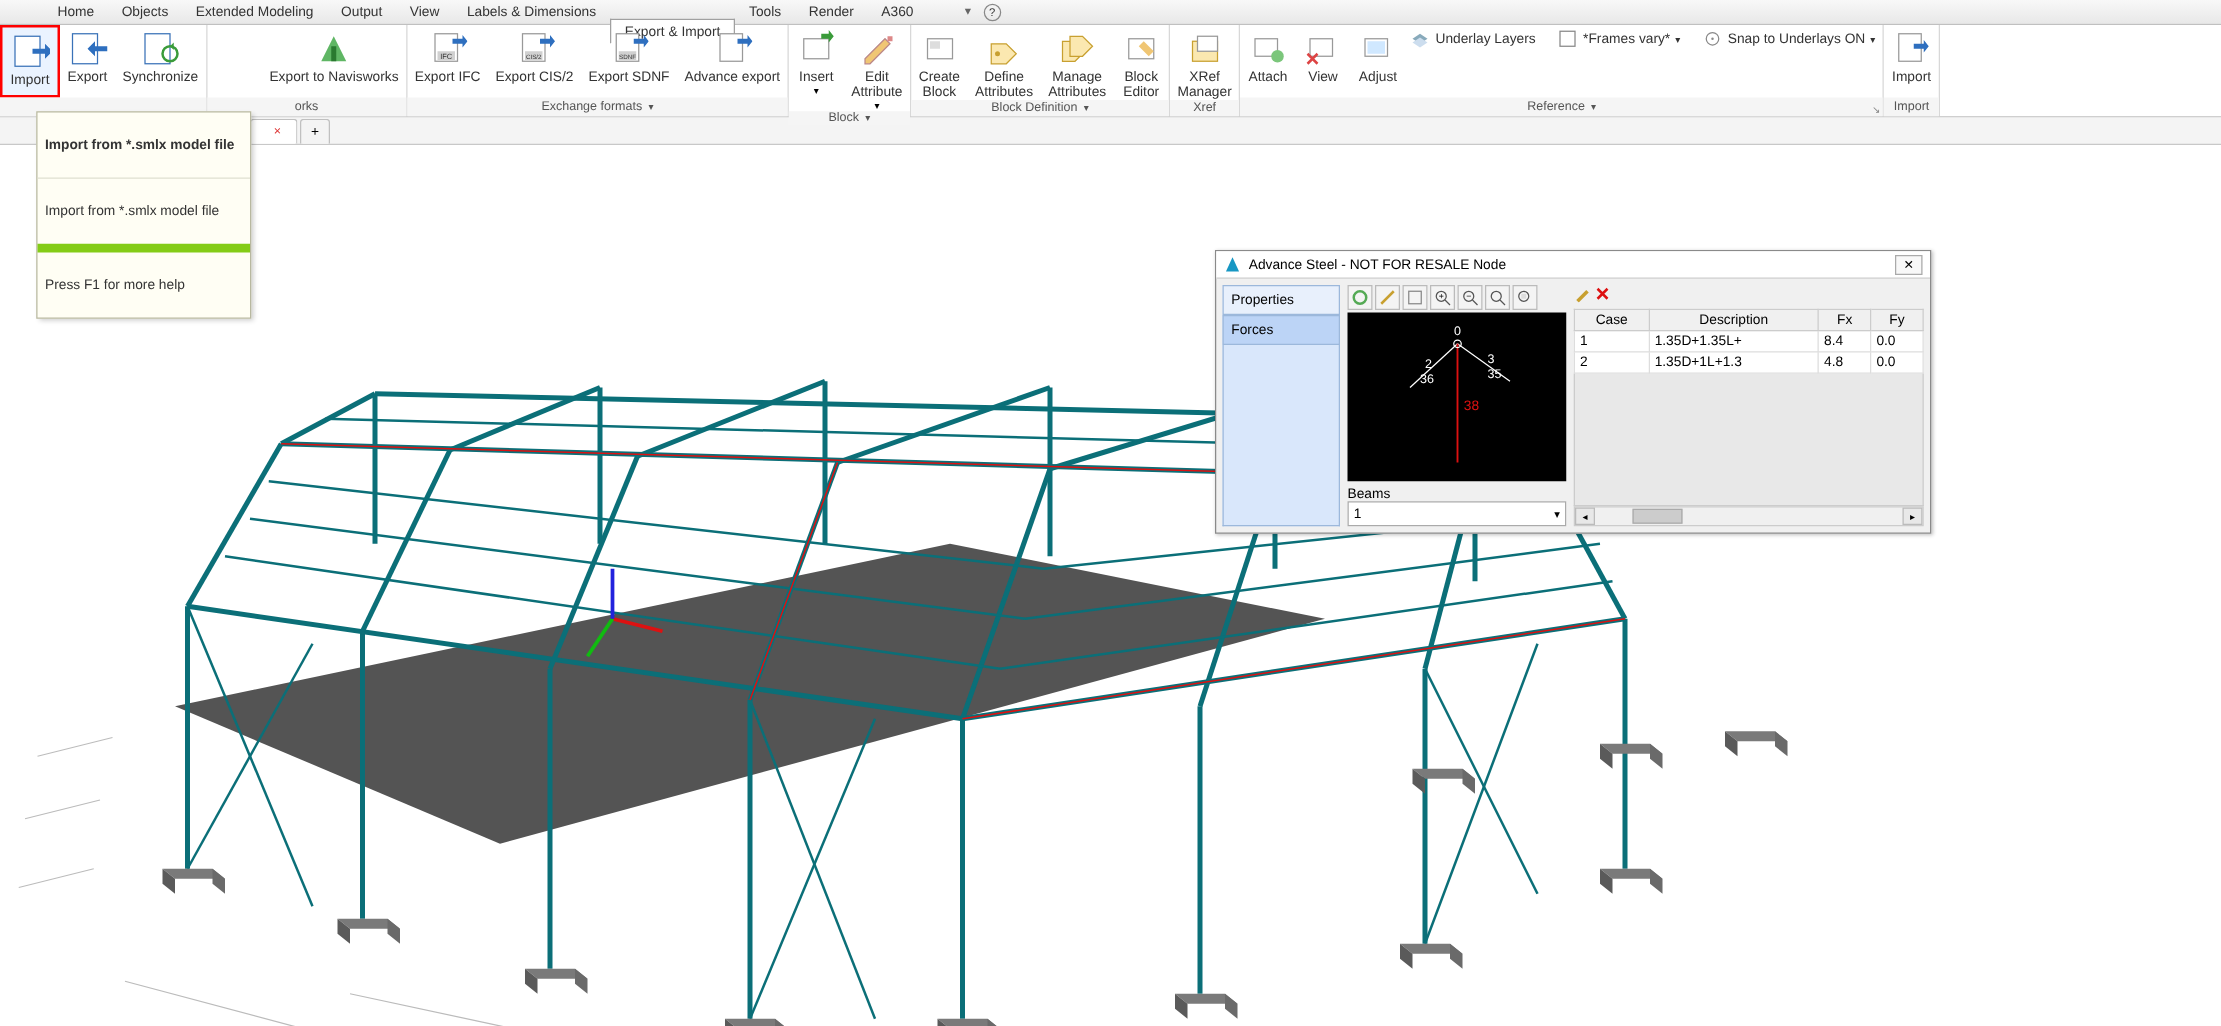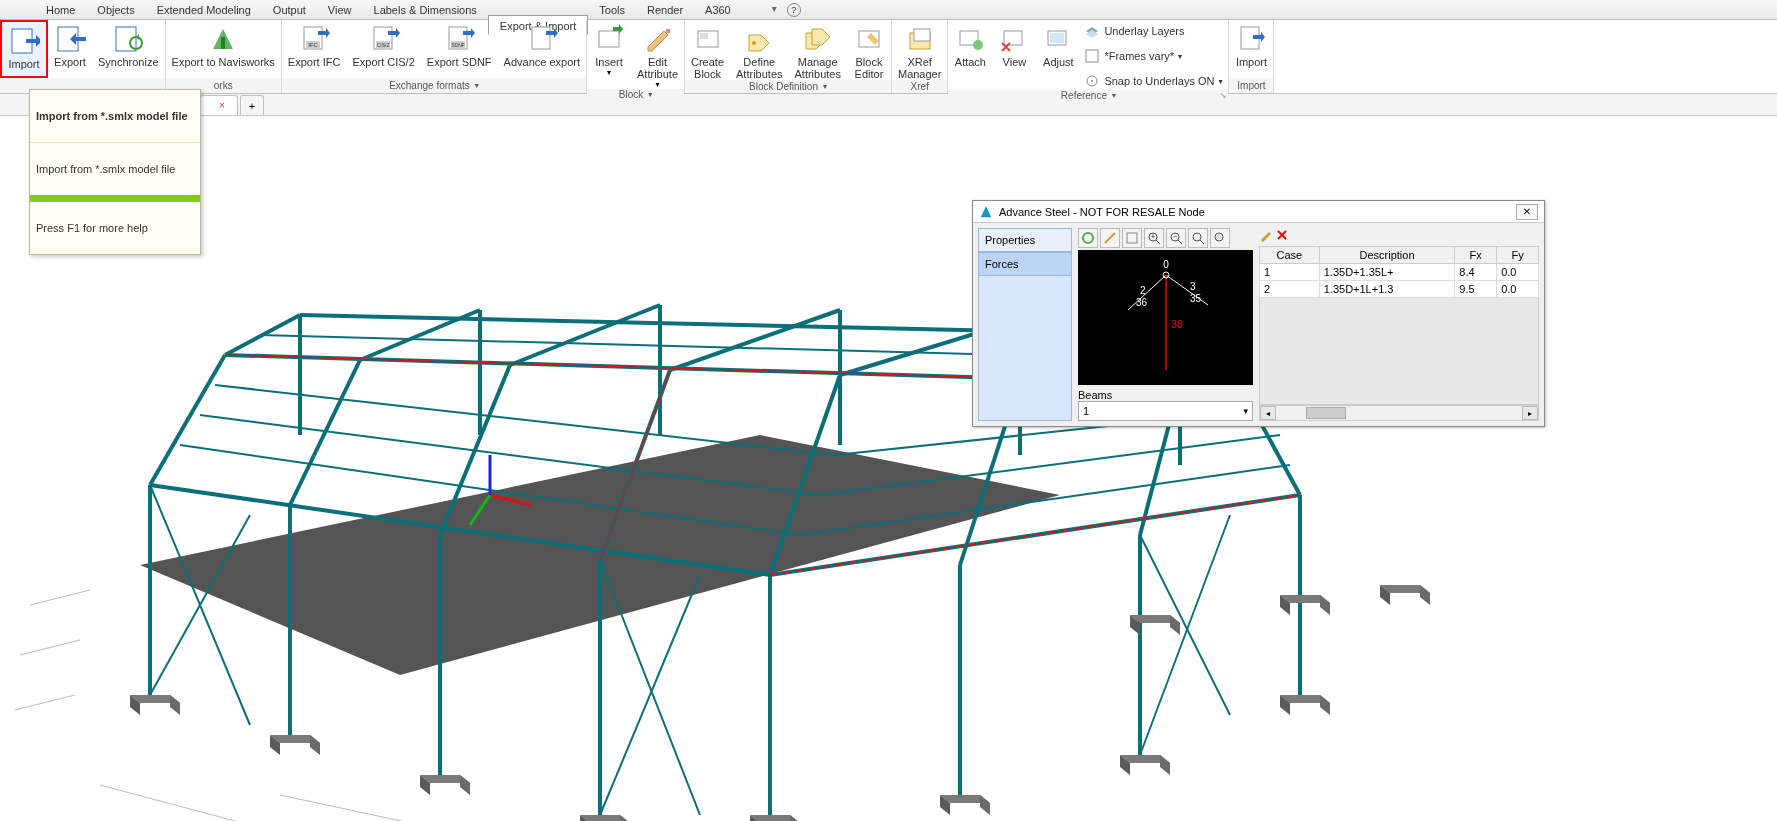--- a/index.html
+++ b/index.html
@@ -16,21 +16,21 @@
 .ribbon-group .buttons { display:flex; flex:1; }
 .ribbon-group .grouplabel-row { height:15px; background:#f5f5f5; font-size:10px; color:#555; display:flex; align-items:center; justify-content:center; position:relative; }
 .ribbon-group .grouplabel-row .drop-arrow-sm { margin-left:5px; font-size:8px; }
 .ribbon-group .grouplabel-row .corner-arrow { position:absolute; right:2px; bottom:1px; font-size:8px; color:#888; }
 .rbtn { display:flex; flex-direction:column; align-items:center; justify-content:flex-start; padding:3px 6px 0 6px; min-width:40px; cursor:default; }
 .rbtn .icon { width:32px; height:32px; display:flex; align-items:center; justify-content:center; }
 .rbtn .lbl { font-size:11px; color:#333; text-align:center; line-height:12px; margin-top:1px; }
 .rbtn.highlight { border:2px solid #f00; background:#eaf3ff; }
 
 
-.ref-stack { display:flex; flex-direction:column; padding:2px 6px 0 4px; justify-content:flex-start; gap:7px; }
+.ref-stack { display:flex; flex-direction:row; padding:2px 6px 0 4px; justify-content:flex-start; gap:18px; }
 .ref-line { display:flex; align-items:center; gap:4px; font-size:11px; color:#333; height:18px; }
 .ref-line .sm-icon { width:16px; height:16px; }
 
 
 .doctabs { height:22px; background:#f4f4f4; border-bottom:1px solid #c8c8c8; display:flex; align-items:flex-end; padding-left:200px; }
 .doctab { height:20px; padding:0 12px; background:#fff; border:1px solid #c0c0c0; border-bottom:none; border-radius:3px 3px 0 0; display:flex; align-items:center; gap:6px; font-size:11px; margin-right:2px; }
 .doctab .tab-x { color:#d33; font-size:10px; }
 .doctab.add { background:#f4f4f4; padding:0 8px; }
 
 
@@ -125,21 +125,21 @@
             </svg>
           </div>
         <div class="lbl">Synchronize</div>
       </div>
     </div>
     <div class="grouplabel-row"></div>
   </div>
 
   <div class="ribbon-group">
     <div class="buttons">
-      <div class="rbtn" style="min-width:110px;">
+      <div class="rbtn" style="min-width:110px;margin-left:44px;">
         <div class="icon">
             <svg class="ficon">
               <path d="M6 26 L16 6 L26 26 Z" fill="#5fb664"></path>
               <rect x="14" y="14" width="4" height="12" fill="#2a7a30"></rect>
             </svg>
           </div>
         <div class="lbl">Export to Navisworks</div>
       </div>
     </div>
     <div class="grouplabel-row">
@@ -599,21 +599,21 @@
         <tbody>
           <tr>
             <td>1</td>
               <td>1.35D+1.35L+</td>
             <td>8.4</td>
               <td>0.0</td>
           </tr>
           <tr>
             <td>2</td>
               <td>1.35D+1L+1.3</td>
-            <td>9.5</td>
+            <td>4.8</td>
               <td>0.0</td>
           </tr>
         </tbody>
       </table>
       <div style="flex:1;background:#e8e8e8;border:1px solid #ccc;border-top:none;"></div>
       <div class="scroll-bar">
         <div class="arrow">◂</div>
         <div class="thumb"></div>
         <div class="arrow" style="margin-left:auto;">▸</div>
       </div>

